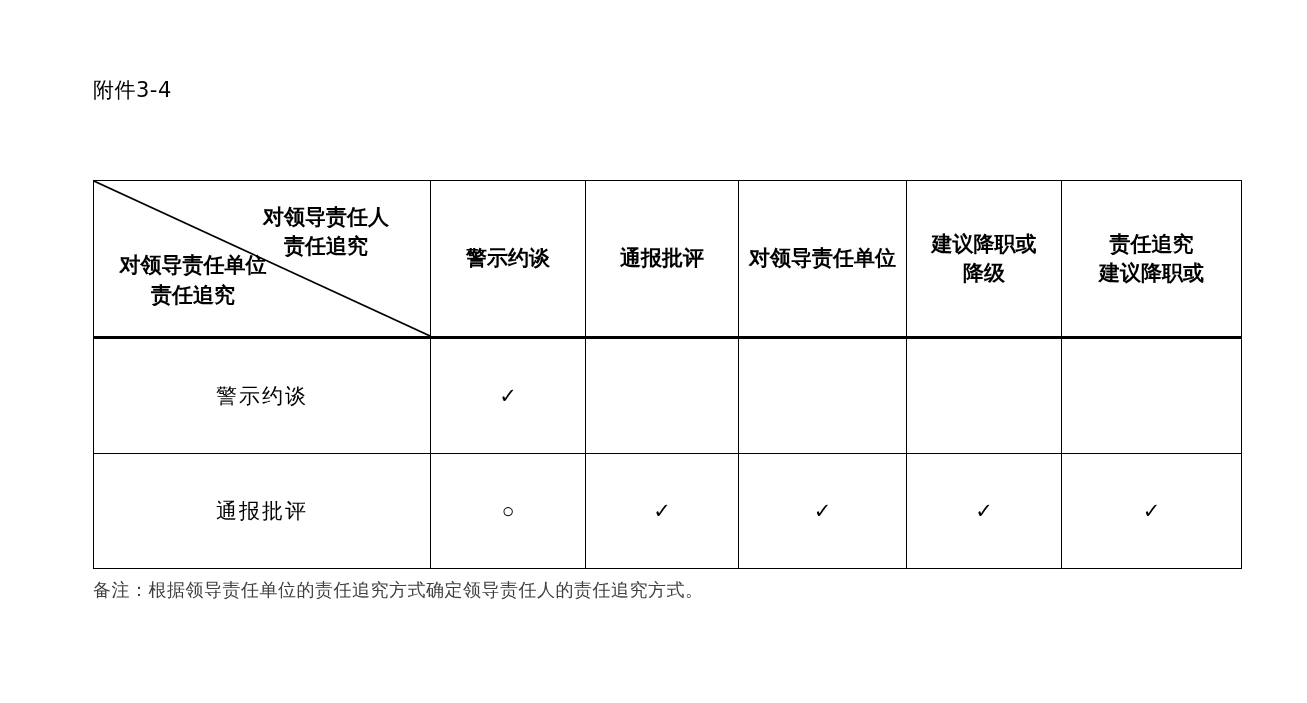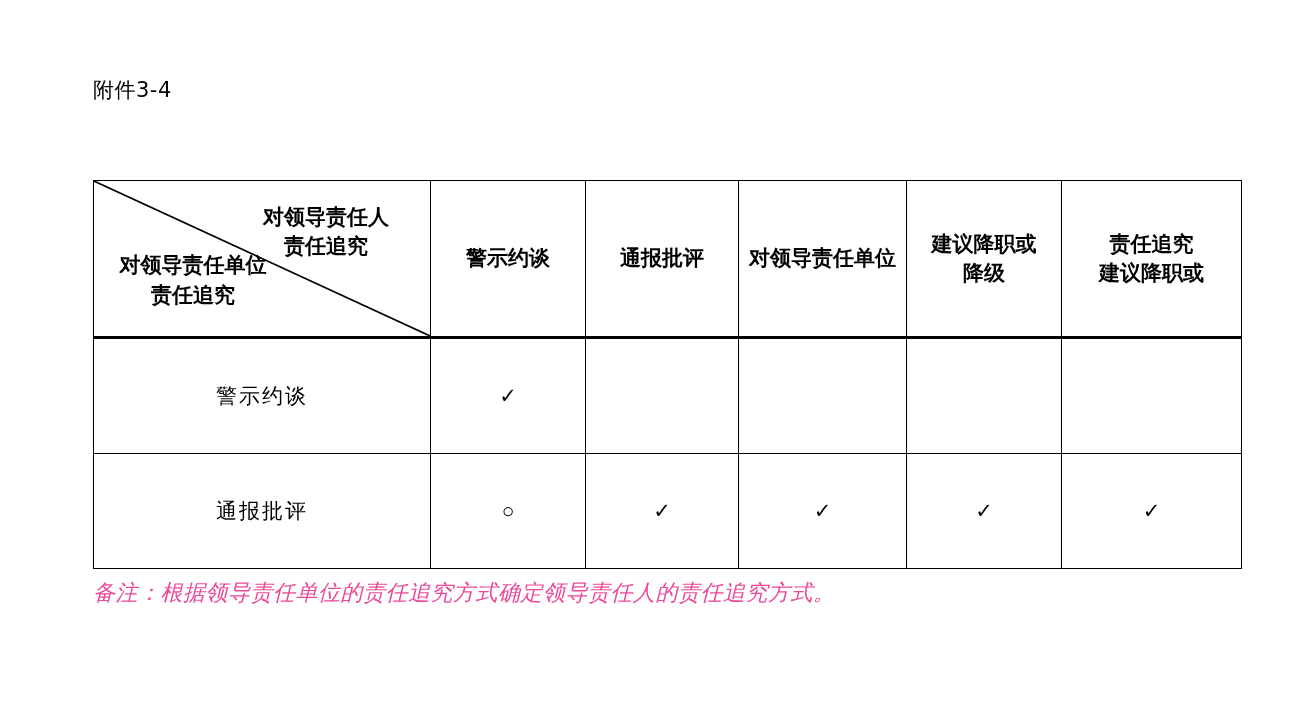--- a/index.html
+++ b/index.html
@@ -106,24 +106,23 @@
     letter-spacing: 2px;
   }
   .mark {
     font-size: 24px;
     font-weight: normal;
   }
   .note {
     position: absolute;
     left: 93px;
     top: 578px;
-    font-size: 22px;
+    font-size: 18px;
     letter-spacing: 0.5px;
-    color: #ec4899;
-    font-style: italic;
+    color: #404040;
   }
   .thick-bottom { border-bottom: 3px solid #000000 !important; }
 </style>
 </head>
 <body>
 
 <div class="page">
 
   <div class="attachment-no">附件3-4</div>
 

